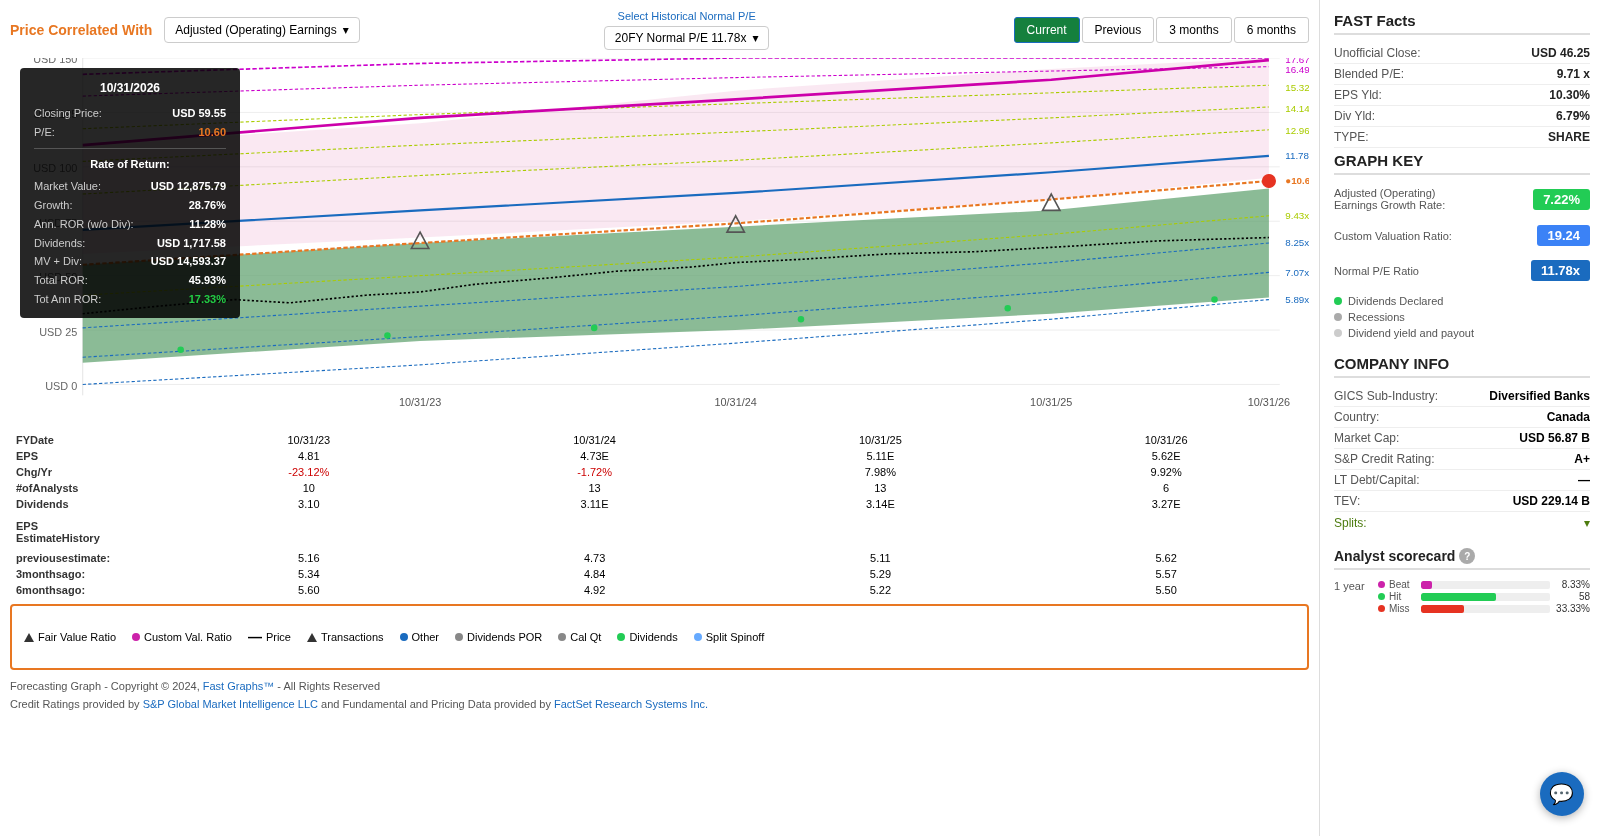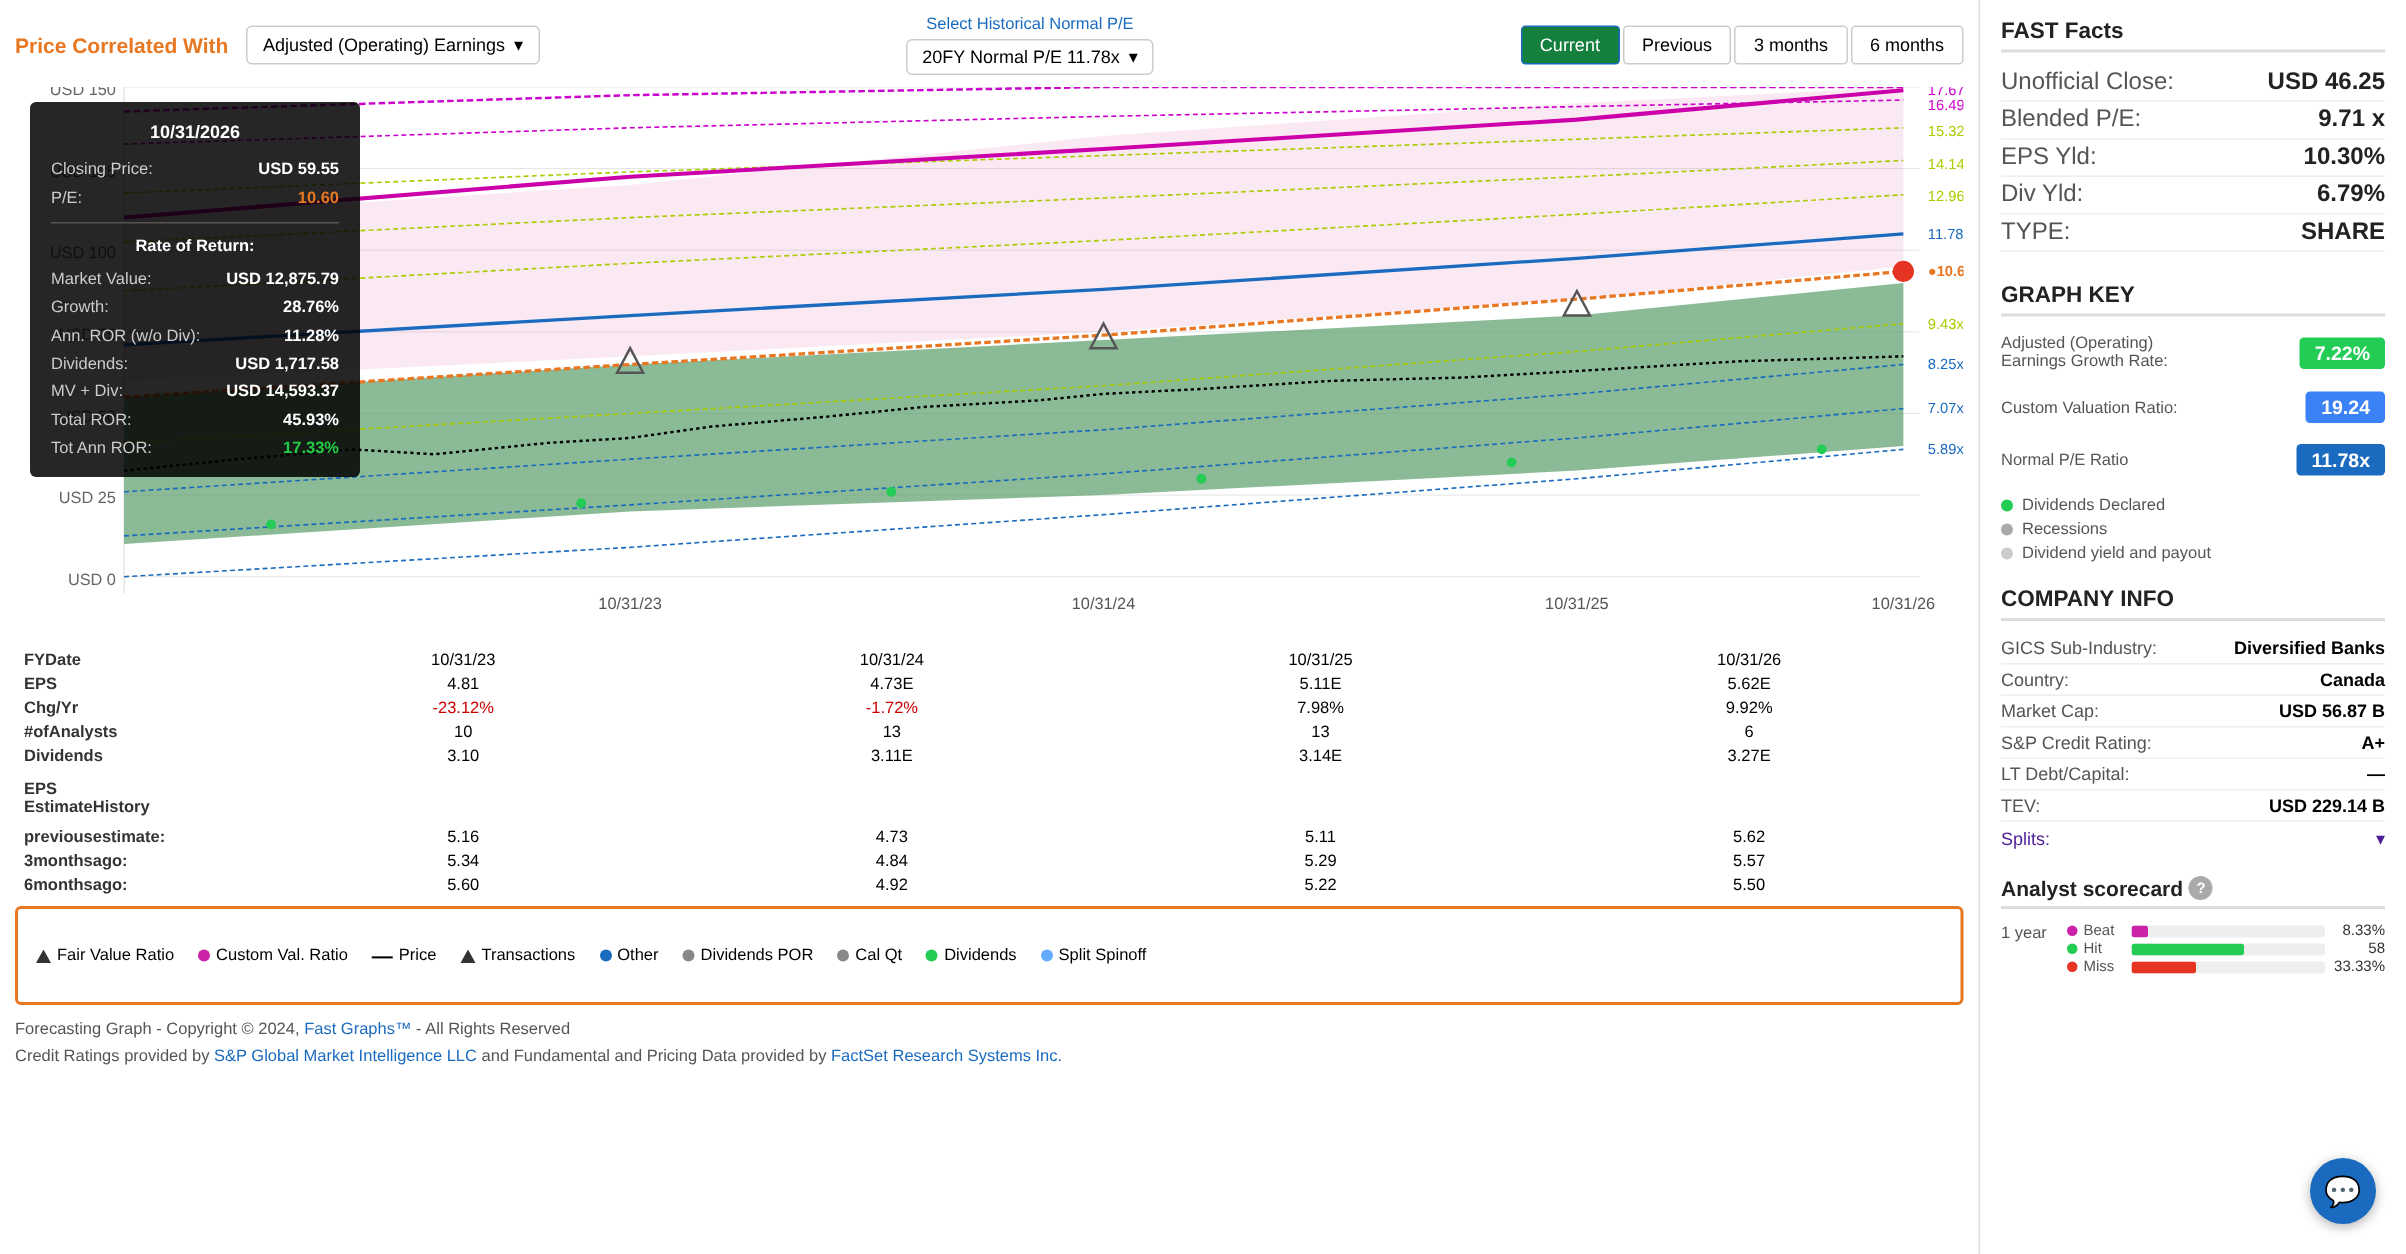--- a/index.html
+++ b/index.html
@@ -210,25 +210,25 @@
       margin-bottom: 8px;
       border-bottom: 2px solid #ddd;
       padding-bottom: 4px;
     }
     .sidebar-row {
       display: flex;
       justify-content: space-between;
       align-items: center;
       padding: 3px 0;
       border-bottom: 1px solid #eee;
-      font-size: 16px;
+      font-size: 12px;
     }
     .sidebar-row .s-label { color: #555; }
     .sidebar-row .s-value { font-weight: bold; color: #222; text-align: right; }
-    .sidebar-section { margin-bottom: 20px; }
+    .sidebar-section { margin-bottom: 4px; }
     
     
     .graph-key-section { margin-bottom: 14px; }
     .gk-row {
       display: flex;
       justify-content: space-between;
       align-items: center;
       padding: 4px 0;
       font-size: 12px;
     }
@@ -264,21 +264,21 @@
     }
     .ci-label { color: #555; }
     .ci-value { font-weight: bold; text-align: right; }
     
     .splits-row {
       display: flex;
       justify-content: space-between;
       align-items: center;
       padding: 4px 0;
       font-size: 12px;
-      color: #4c1d95;
+      color: #4d7c0f;
     }
     
     
     .analyst-section { margin-bottom: 10px; }
     .analyst-title {
       font-size: 14px;
       font-weight: bold;
       color: #222;
       display: flex;
       align-items: center;

